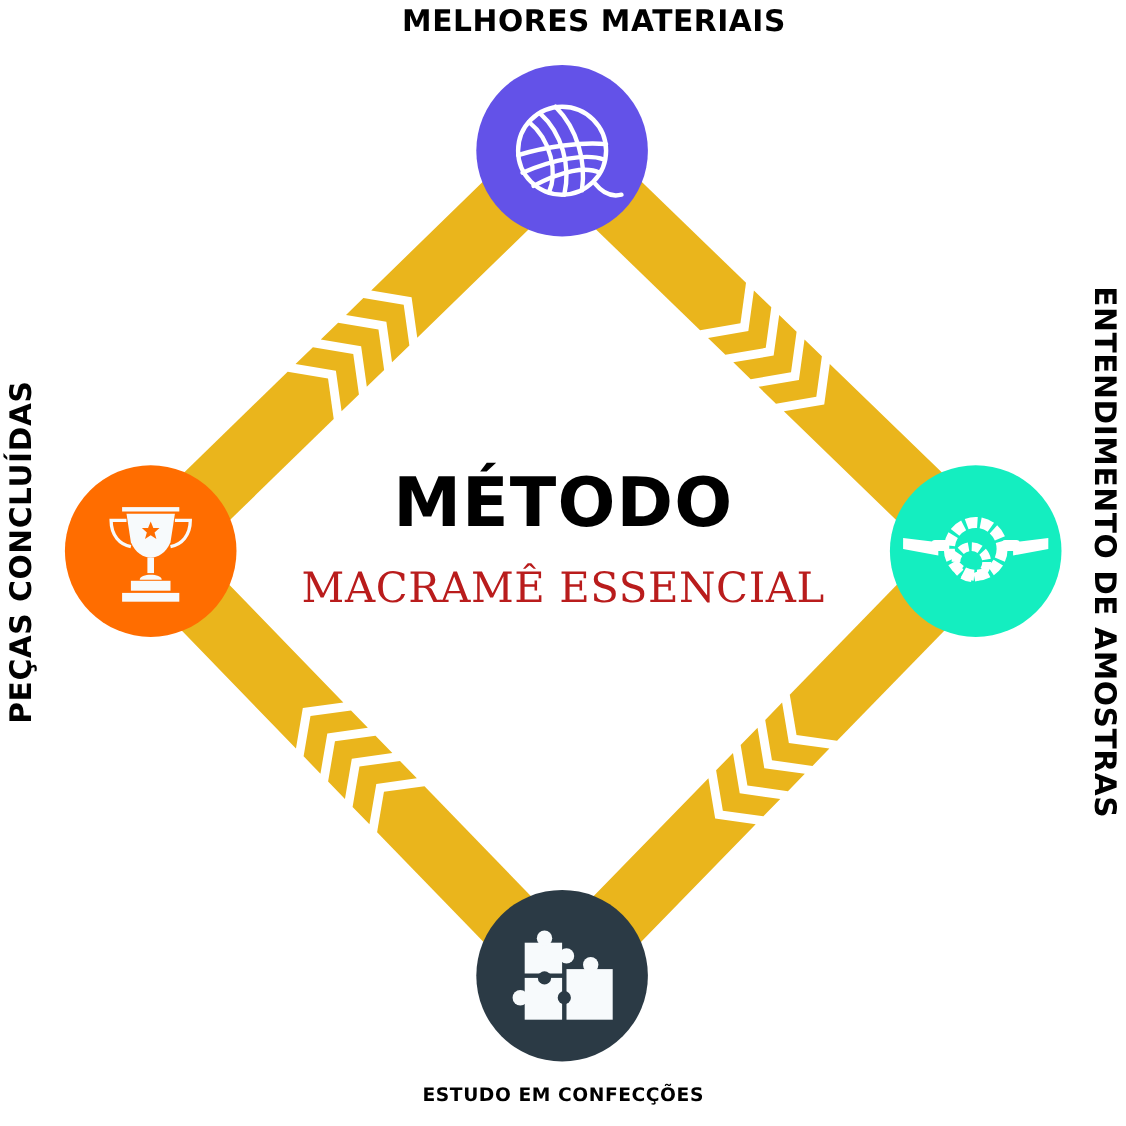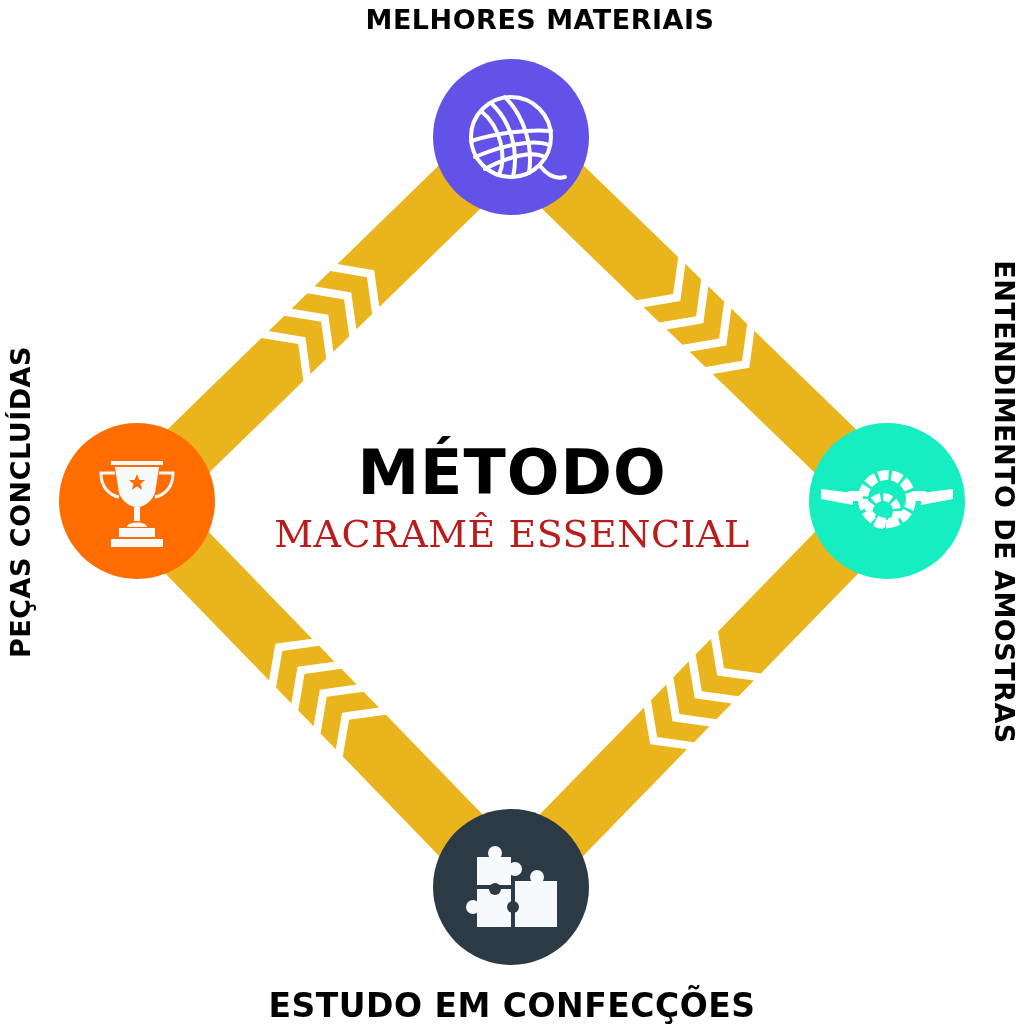--- a/index.html
+++ b/index.html
@@ -1,23 +1,23 @@
 <!DOCTYPE html>
 <html><head>
 <meta charset="utf-8">
 <style>
   html, body { margin:0; padding:0; background:#ffffff; }
   body { width:1024px; height:1024px; position:relative; overflow:hidden; font-family:"DejaVu Sans", sans-serif; }
   #diagram { position:absolute; left:0; top:0; width:1024px; height:1024px; }
   .label { position:absolute; font-family:"DejaVu Sans", sans-serif; font-weight:bold; color:#000; white-space:nowrap; letter-spacing:0.5px; }
   #lbl-top { left:0; width:1024px; top:4px; text-align:center; font-size:27px;margin-left:28px; }
-  #lbl-bottom { left:0; width:1024px; top:986px; text-align:center; font-size:33px; }
+  #lbl-bottom { left:0; width:1024px; top:986px; text-align:center; font-size:17px; }
   #lbl-right { left:1004px; top:502px; font-size:27px; transform:translate(-50%,-50%) rotate(90deg); }
   #lbl-left { left:20px; top:502px; font-size:27px; transform:translate(-50%,-50%) rotate(-90deg); }
-  #title { position:absolute; left:0; width:1024px; top:420px; text-align:center; font-family:"DejaVu Sans", sans-serif; font-weight:bold; font-size:62px; color:#000; letter-spacing:1px;margin-top:16px; }
+  #title { position:absolute; left:0; width:1024px; top:420px; text-align:center; font-family:"DejaVu Sans", sans-serif; font-weight:bold; font-size:62px; color:#000; letter-spacing:1px; }
   #subtitle { position:absolute; left:0; width:1024px; top:512px; text-align:center; font-family:"DejaVu Serif", serif; font-weight:normal; font-size:38px; color:#b91c1c; letter-spacing:0.5px; }
 </style>
 </head>
 <body>
 
 <svg id="diagram" viewBox="0 0 1024 1024" xmlns="http://www.w3.org/2000/svg">
   <g id="bands">
       <polygon points="531.8664621408077,115.4456325138909 678.1946850009967,257.1038057083293 673.134759016669,293.96024543103067 636.4617607193813,300.2125406805474 490.13353785919224,158.5543674861091" fill="#EAB51C"></polygon>
       <polygon points="685.3794741630331,264.05929308859857 701.1860103195131,279.3613653251909 696.1260843351854,316.2178050478923 659.4530860378977,322.47010029740903 643.6465498814177,307.1680280608167 680.3195481787054,300.91573281129996" fill="#EAB51C"></polygon>
       <polygon points="708.3707994815495,286.3168527054601 724.1773356380295,301.61892494205244 719.1174096537018,338.4753646647539 682.4444113564141,344.7276599142706 666.6378751999341,329.42558767767827 703.3108734972218,323.1732924281615" fill="#EAB51C"></polygon>

